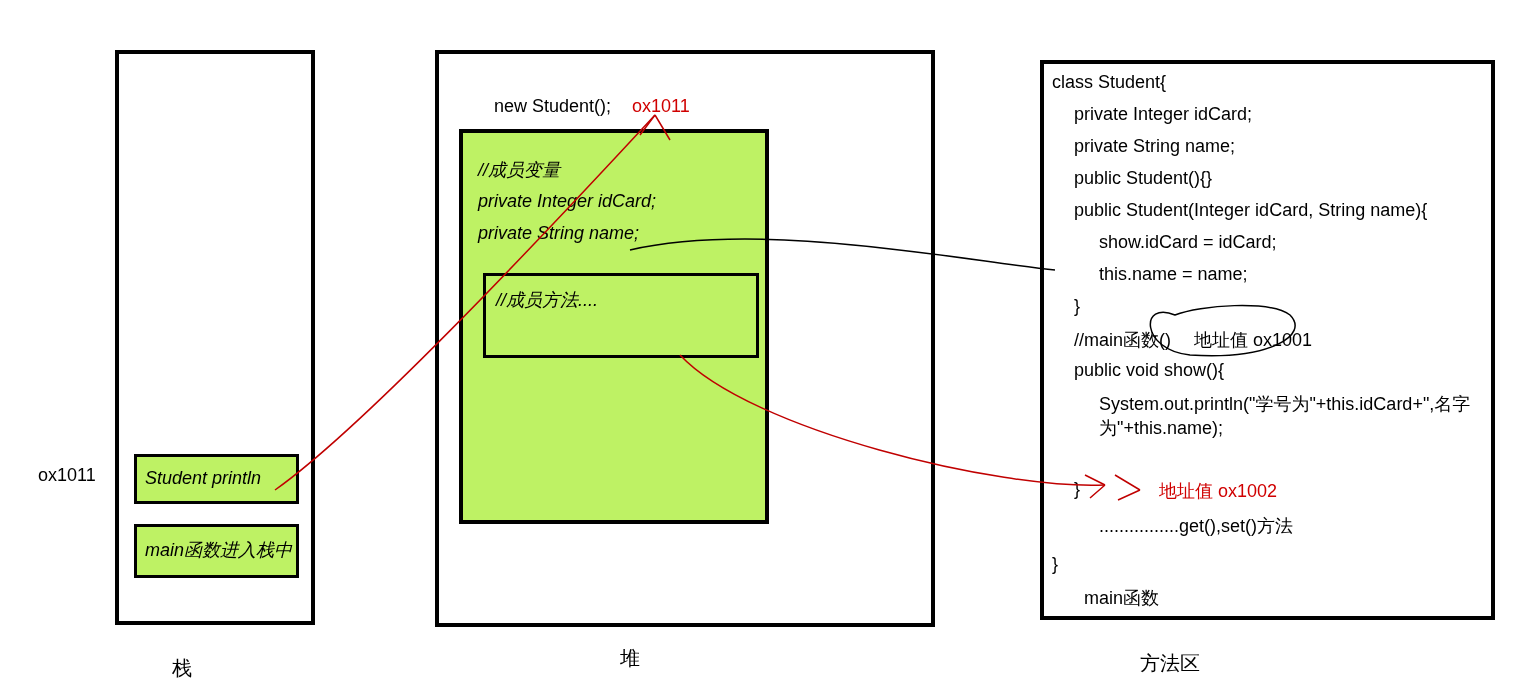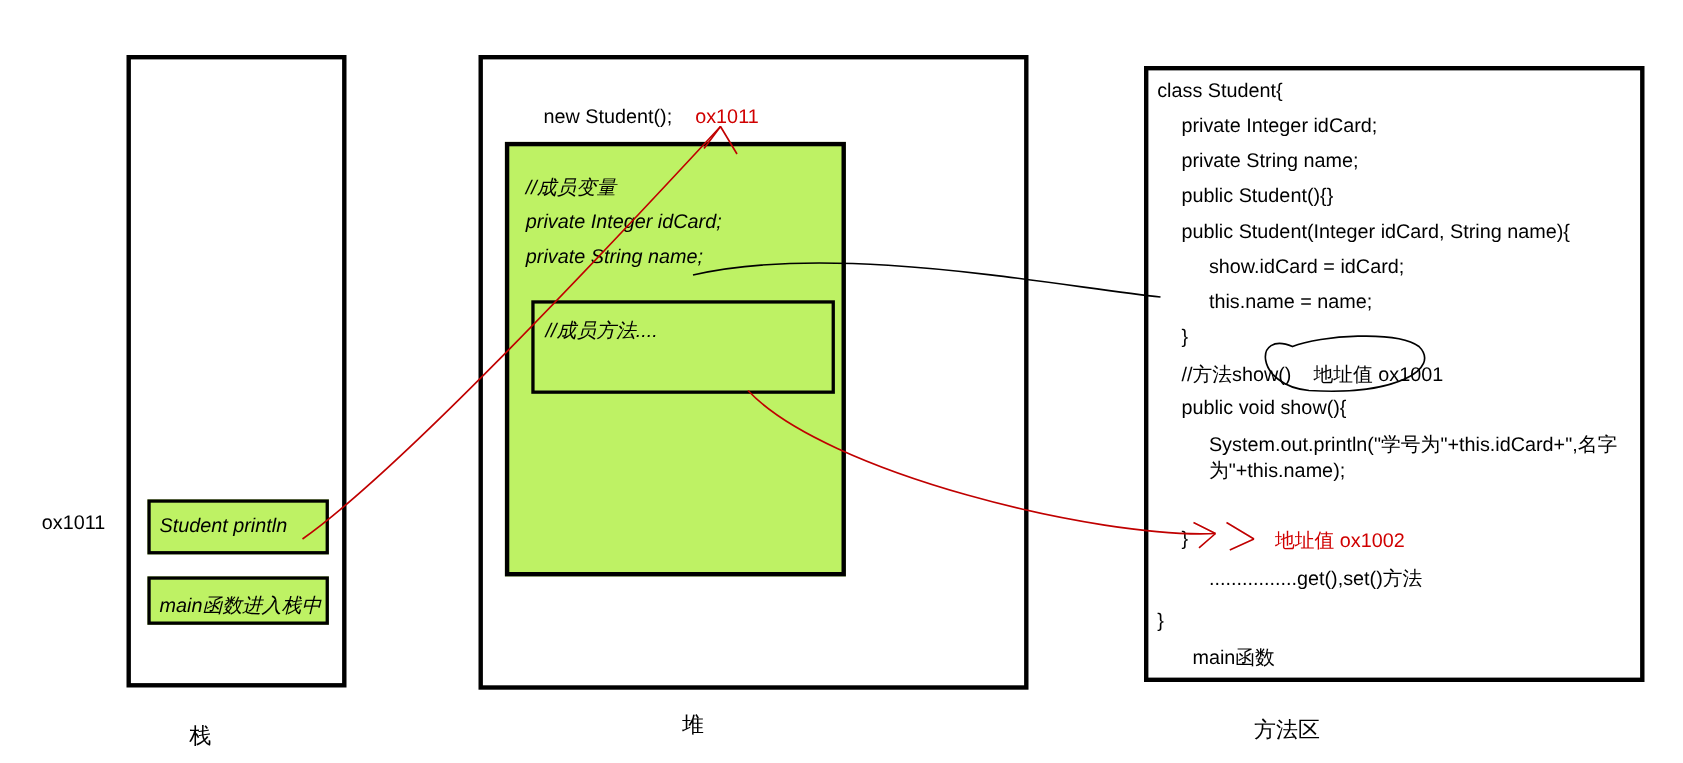--- a/index.html
+++ b/index.html
@@ -39,21 +39,21 @@
     pointer-events: none;
   }
 </style>
 </head>
 <body>
 
 <div class="box" style="left:115px; top:50px; width:200px; height:575px;">
   <div class="innerbox" style="left:15px; top:400px; width:165px; height:50px;">
     <span class="txt" style="left:8px; top:11px;">Student println</span>
   </div>
-  <div class="innerbox" style="left:15px; top:470px; width:165px; height:44px;">
+  <div class="innerbox" style="left:15px; top:470px; width:165px; height:54px;">
     <span class="txt" style="left:8px; top:11px;">main函数进入栈中</span>
   </div>
 </div>
 <span class="txt" style="left:38px; top:465px;">ox1011</span>
 <span class="label" style="left:172px; top:655px;">栈</span>
 
 <div class="box" style="left:435px; top:50px; width:500px; height:577px;">
   <span class="txt" style="left:55px; top:42px;">new Student();</span>
   <span class="txt red" style="left:193px; top:42px;">ox1011</span>
   <div class="innerbox" style="left:20px; top:75px; width:310px; height:395px; border-width:4px;">
@@ -69,21 +69,21 @@
 
 <div class="box" style="left:1040px; top:60px; width:455px; height:560px;">
   <span class="txt" style="left:8px; top:8px;">class Student{</span>
   <span class="txt" style="left:30px; top:40px;">private Integer idCard;</span>
   <span class="txt" style="left:30px; top:72px;">private String  name;</span>
   <span class="txt" style="left:30px; top:104px;">public Student(){}</span>
   <span class="txt" style="left:30px; top:136px;">public Student(Integer idCard, String name){</span>
   <span class="txt" style="left:55px; top:168px;">show.idCard = idCard;</span>
   <span class="txt" style="left:55px; top:200px;">this.name = name;</span>
   <span class="txt" style="left:30px; top:232px;">}</span>
-  <span class="txt" style="left:30px; top:264px;">//方法show()</span>
+  <span class="txt" style="left:30px; top:264px;">//main函数()</span>
   <span class="txt" style="left:150px; top:264px;">地址值 ox1001</span>
   <span class="txt" style="left:30px; top:296px;">public void show(){</span>
   <span class="txt" style="left:55px; top:328px; white-space:normal; width:390px;">System.out.println("学号为"+this.idCard+",名字为"+this.name);</span>
   <span class="txt" style="left:30px; top:415px;">}</span>
   <span class="txt red" style="left:115px; top:415px;">地址值 ox1002</span>
   <span class="txt" style="left:55px; top:450px;">................get(),set()方法</span>
   <span class="txt" style="left:8px; top:490px;">}</span>
   <span class="txt" style="left:40px; top:522px;">main函数</span>
 </div>
 <span class="label" style="left:1140px; top:650px;">方法区</span>

